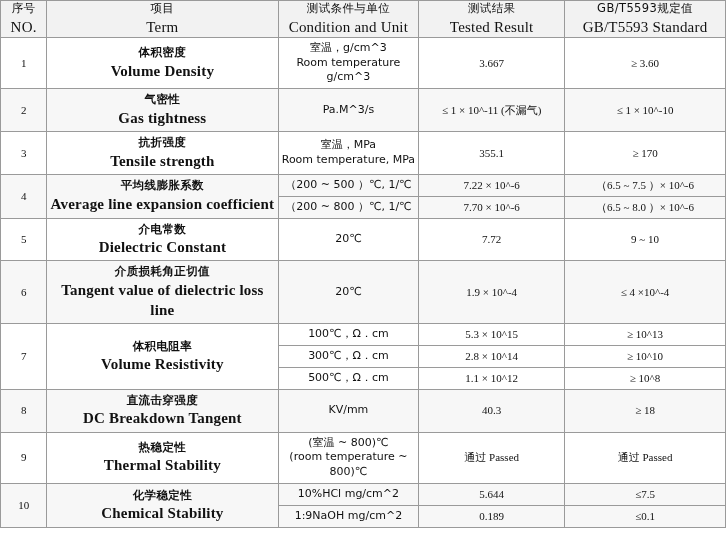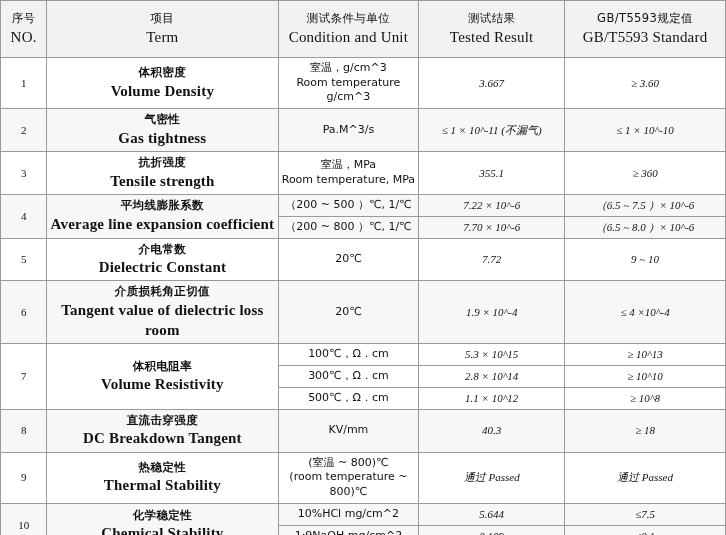--- a/index.html
+++ b/index.html
@@ -29,21 +29,21 @@
   }
   .col-no    { width: 46px; }
   .col-item  { width: 230px; }
   .col-cond  { width: 140px; }
   .col-res   { width: 145px; }
   .col-std   { width: 160px; }
 
   tr.head td {
     background: #f2f2f2;
     font-size: 11px;
-    padding: 10px 2px;
+    padding: 0 2px;
   }
   tr.shade td {
     background: #f7f7f7;
   }
   .cn {
     display: block;
     font-family: "DejaVu Sans", sans-serif;
     font-size: 11.5px;
     letter-spacing: .4px;
   }
@@ -54,21 +54,20 @@
     letter-spacing: .2px;
   }
   .mono {
     font-family: "Liberation Serif", serif;
     font-size: 11px;
   }
   .val {
     font-family: "Liberation Serif", serif;
     font-size: 11px;
     white-space: nowrap;
-    font-style: italic;
   }
   .cond {
     font-family: "DejaVu Sans", sans-serif;
     font-size: 10.5px;
     line-height: 1.4;
     margin-top: 12px;
   }
   .itemcell {
     padding: 5px 4px;
     font-weight: bold;
@@ -131,21 +130,21 @@
         <td class="val">≤ 1 × 10^-10</td>
       </tr>
       <tr>
         <td rowspan="1" class="mono">3</td>
         <td rowspan="1" class="itemcell">
           <span class="cn">抗折强度</span>
           <span class="en">Tensile strength</span>
         </td>
         <td class="cond">室温，MPa<br>Room temperature, MPa</td>
         <td class="val">355.1</td>
-        <td class="val">≥ 360</td>
+        <td class="val">≥ 170</td>
       </tr>
       <tr class="shade">
         <td rowspan="2" class="mono">4</td>
         <td rowspan="2" class="itemcell">
           <span class="cn">平均线膨胀系数</span>
           <span class="en">Average line expansion coefficient</span>
         </td>
         <td class="cond">（200 ~ 500 ）℃, 1/℃</td>
         <td class="val">7.22 × 10^-6</td>
         <td class="val">（6.5 ~ 7.5 ）× 10^-6</td>
@@ -162,21 +161,21 @@
           <span class="en">Dielectric Constant</span>
         </td>
         <td class="cond">20℃</td>
         <td class="val">7.72</td>
         <td class="val">9 ~ 10</td>
       </tr>
       <tr class="shade">
         <td rowspan="1" class="mono">6</td>
         <td rowspan="1" class="itemcell">
           <span class="cn">介质损耗角正切值</span>
-          <span class="en">Tangent value of dielectric loss room</span>
+          <span class="en">Tangent value of dielectric loss line</span>
         </td>
         <td class="cond">20℃</td>
         <td class="val">1.9 × 10^-4</td>
         <td class="val">≤ 4 ×10^-4</td>
       </tr>
       <tr>
         <td rowspan="3" class="mono">7</td>
         <td rowspan="3" class="itemcell">
           <span class="cn">体积电阻率</span>
           <span class="en">Volume Resistivity</span>

